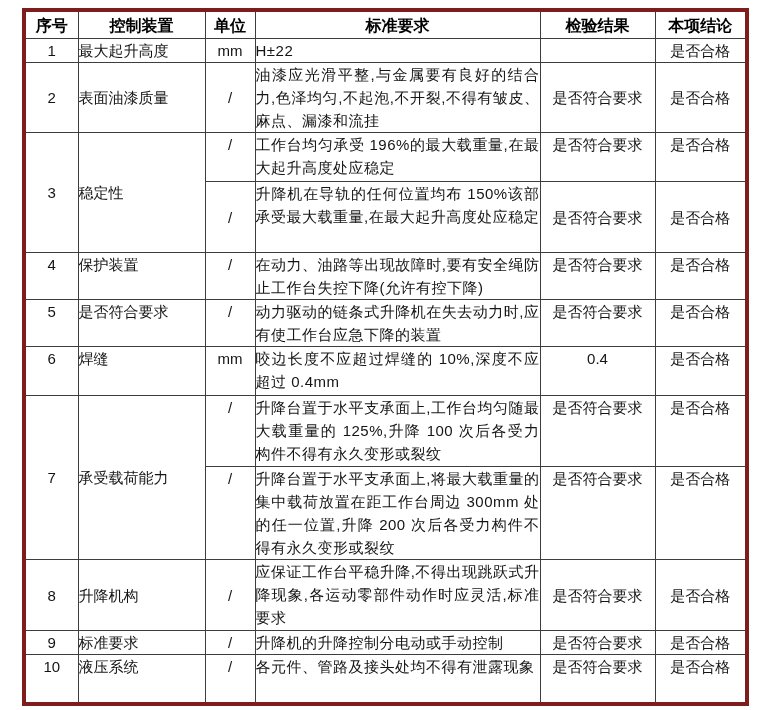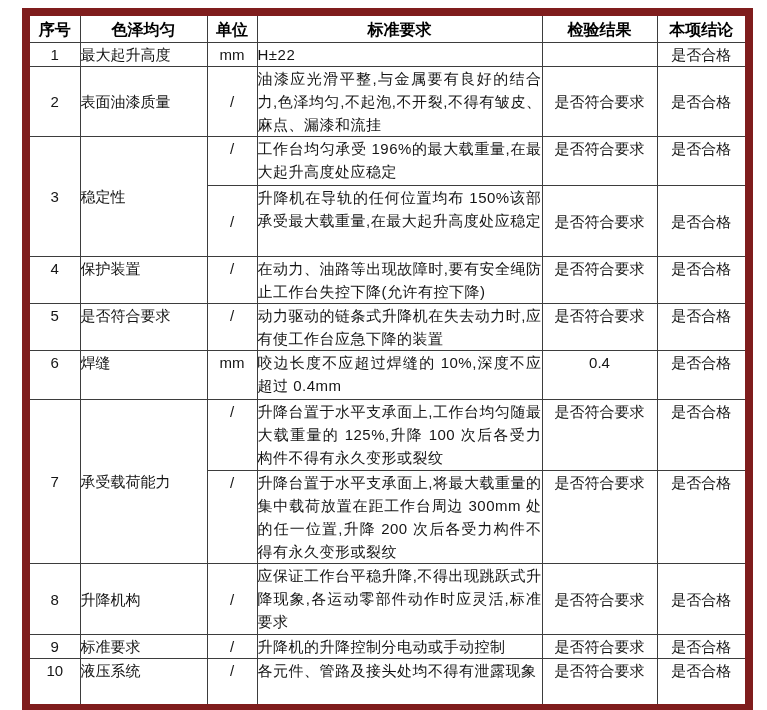--- a/index.html
+++ b/index.html
@@ -13,21 +13,21 @@
   }
   .table-wrap {
     position: absolute;
     left: 22px;
     top: 8px;
   }
   table.insp {
     border-collapse: collapse;
     table-layout: fixed;
     width: 723px;
-    border: 8px solid #7f1d1d;
+    border: 4px solid #7f1d1d;
     background: #ffffff;
   }
   table.insp th, table.insp td {
     border: 1px solid #3d3d3d;
     padding: 0;
     font-size: 15px;
     line-height: 23px;
     overflow: hidden;
     word-break: break-all;
   }
@@ -65,21 +65,21 @@
         <col style="width: 54px;">
         <col style="width: 127px;">
         <col style="width: 50px;">
         <col style="width: 285px;">
         <col style="width: 115px;">
         <col style="width: 92px;">
       </colgroup>
     <thead>
       <tr>
           <th>序号</th>
-          <th>色泽均匀</th>
+          <th>控制装置</th>
           <th>单位</th>
           <th>标准要求</th>
           <th>检验结果</th>
           <th>本项结论</th>
         </tr>
     </thead>
     <tbody>
         <tr style="height: 23px;">
           <td rowspan="1" class="c-no vt">1</td>
           <td rowspan="1" class="c-item vt">最大起升高度</td>

